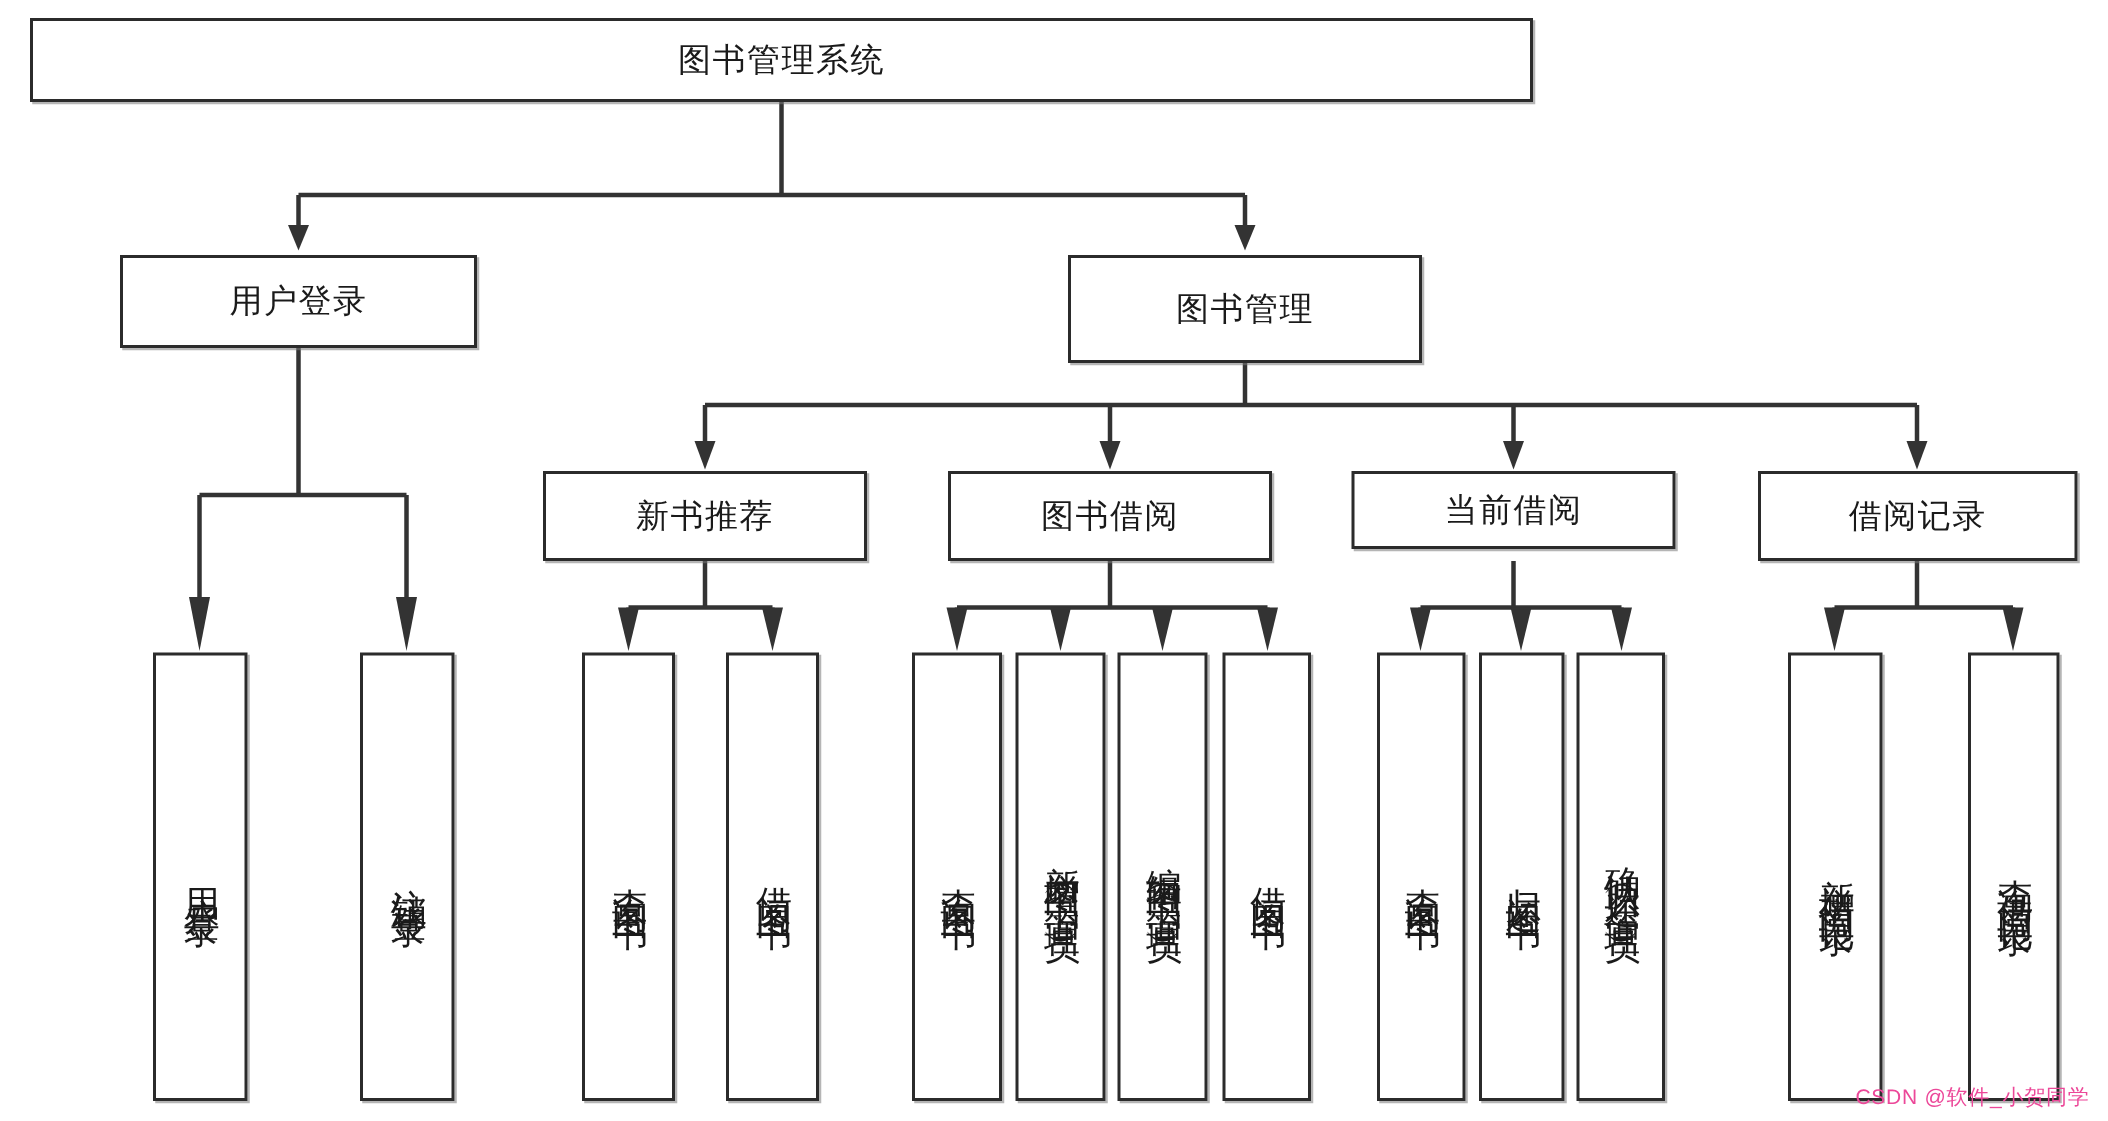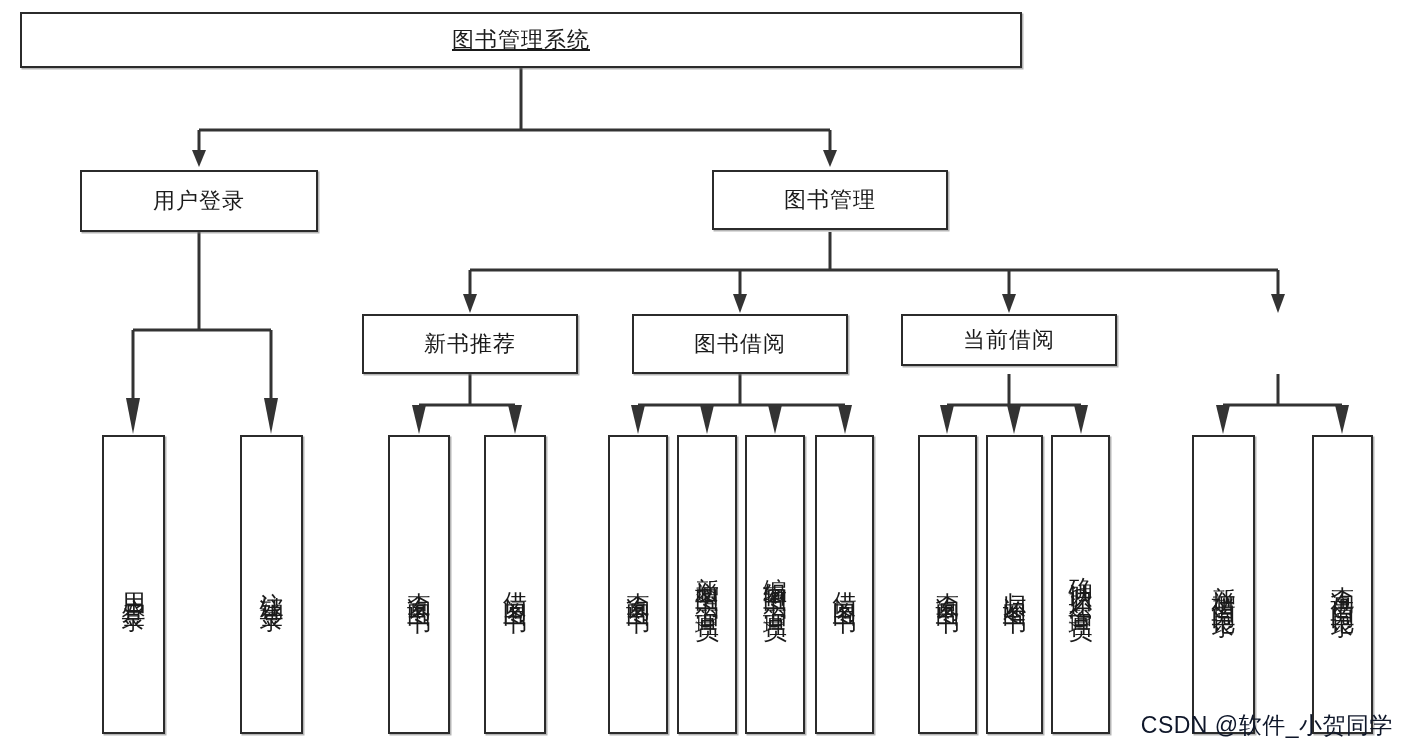--- a/index.html
+++ b/index.html
@@ -54,22 +54,22 @@
     text-orientation: upright;
     font-size: 24px;
     letter-spacing: 6px;
     line-height: 1;
     white-space: nowrap;
   }
   #watermark {
     position: absolute;
     right: 12px;
     bottom: 6px;
-    font-size: 23px;
-    color: #0f172a;
+    font-size: 14px;
+    color: #ec4899;
     letter-spacing: 0.5px;
     white-space: nowrap;
     z-index: 5;
     margin-left: 16px;
   }
 </style>
 </head>
 <body>
 
 <div id="canvas">
@@ -145,44 +145,47 @@
 
       <path d="M 940 405 L 954 405 L 947 434 Z"></path>
       <path d="M 1007 405 L 1021 405 L 1014 434 Z"></path>
       <path d="M 1074 405 L 1088 405 L 1081 434 Z"></path>
 
       <path d="M 1216 405 L 1230 405 L 1223 434 Z"></path>
       <path d="M 1335 405 L 1349 405 L 1342 434 Z"></path>
     </g>
   </svg>
 
-  <div class="node horiz" style="left:20px; top:12px; width:1002px; height:56px;text-decoration:underline;">
+  <div class="node horiz" style="left:20px; top:12px; width:1002px; height:56px;">
     <span class="lbl">图书管理系统</span>
   </div>
 
   <div class="node horiz" style="left:80px; top:170px; width:238px; height:62px;">
     <span class="lbl">用户登录</span>
   </div>
 
-  <div class="node horiz" style="left:712px; top:170px; width:236px; height:60px;">
+  <div class="node horiz" style="left:712px; top:170px; width:236px; height:72px;">
     <span class="lbl">图书管理</span>
   </div>
 
   <div class="node horiz" style="left:632px; top:314px; width:216px; height:60px;">
     <span class="lbl">图书借阅</span>
   </div>
 
   <div class="node horiz" style="left:362px; top:314px; width:216px; height:60px;">
     <span class="lbl">新书推荐</span>
   </div>
 
   <div class="node horiz" style="left:901px; top:314px; width:216px; height:52px;">
     <span class="lbl">当前借阅</span>
   </div>
 
+  <div class="node horiz" style="left:1172px; top:314px; width:213px; height:60px;">
+    <span class="lbl">借阅记录</span>
+  </div>
 
   <div class="node vert" style="left:102px; top:435px; width:63px; height:299px;">
     <span class="lbl">用户登录</span>
   </div>
 
   <div class="node vert" style="left:240px; top:435px; width:63px; height:299px;">
     <span class="lbl">注销登录</span>
   </div>
 
   <div class="node vert" style="left:388px; top:435px; width:62px; height:299px;">

